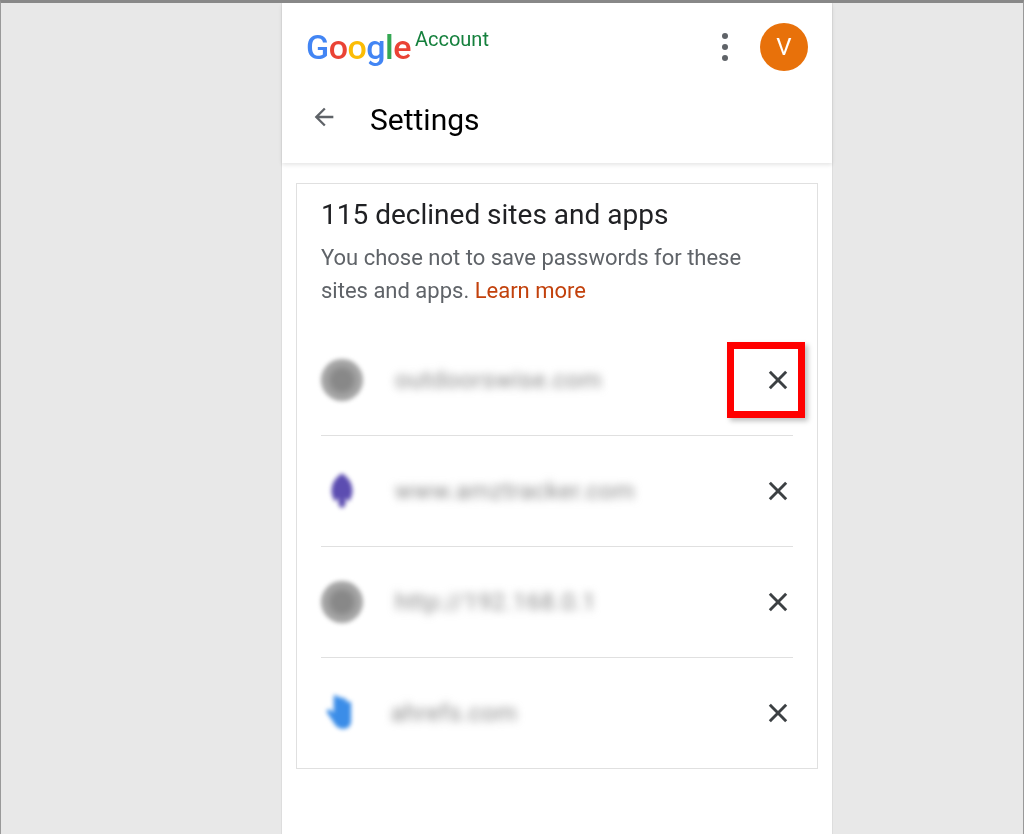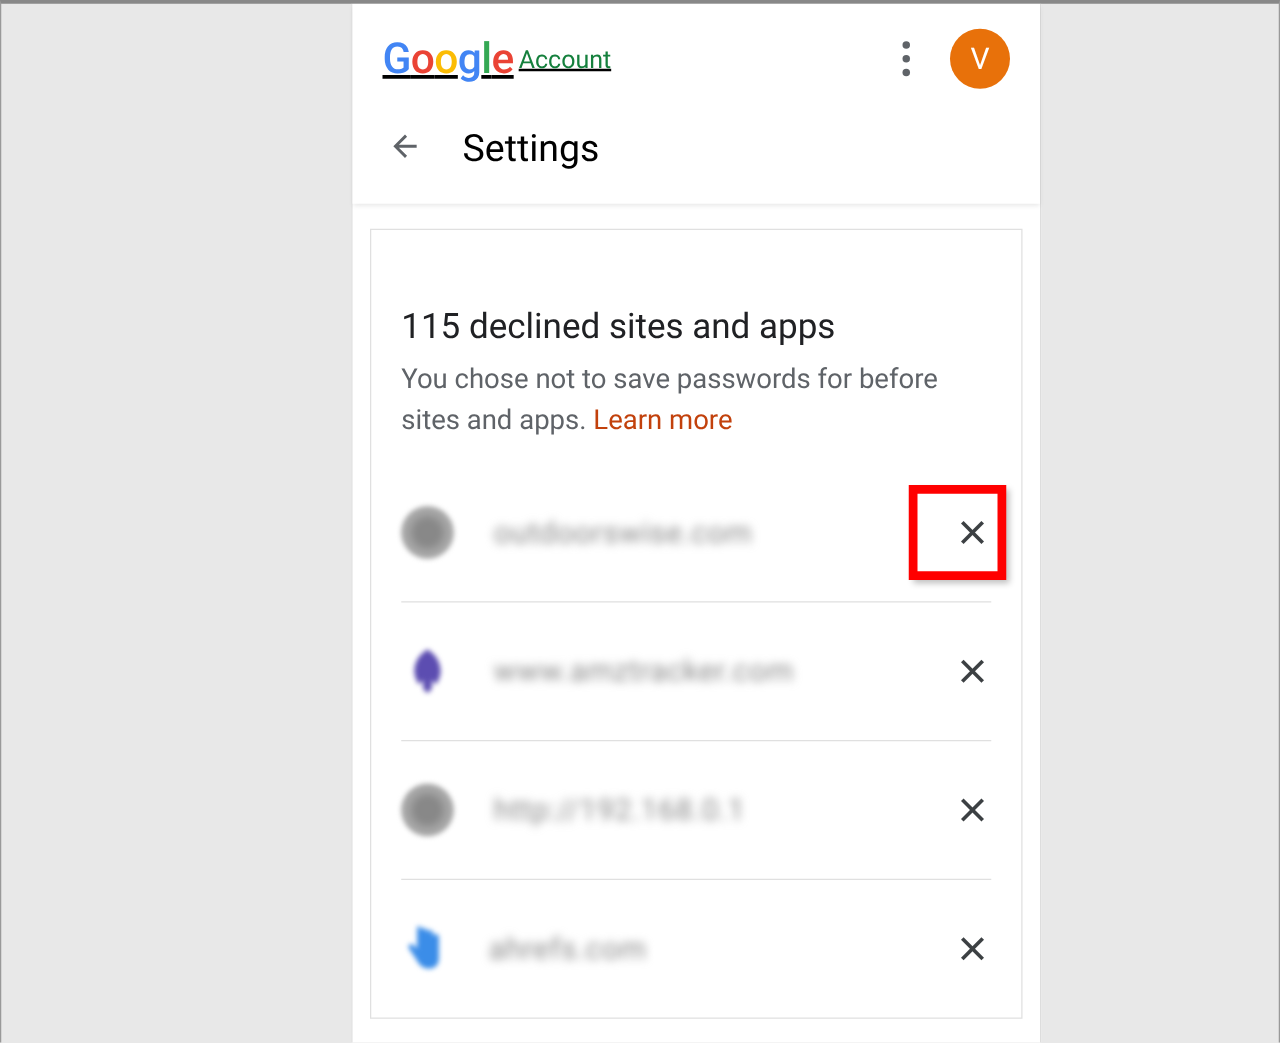--- a/index.html
+++ b/index.html
@@ -35,23 +35,22 @@
       z-index: 2;
     }
     .top-row {
       display: flex;
       align-items: center;
       justify-content: space-between;
       margin-bottom: 28px;
     }
     .logo-area {
       display: flex;
-      align-items: center;
+      align-items: flex-start;
       gap: 0;
-      text-decoration: underline;
     }
     .google-logo {
       font-size: 34px;
       font-weight: 500;
       letter-spacing: -0.5px;
     }
     .g1 { color: #4285F4; }
     .g2 { color: #EA4335; }
     .g3 { color: #FBBC05; }
     .g4 { color: #4285F4; }
@@ -134,21 +133,20 @@
       margin: 0 14px;
     }
     .section-header {
       padding: 14px 24px 18px 24px;
     }
     .section-title {
       font-size: 28px;
       color: #202124;
       font-weight: 400;
       margin-bottom: 10px;
-      margin-top: 46px;
     }
     .section-desc {
       font-size: 22px;
       color: #5f6368;
       line-height: 1.5;
     }
     .learn-more {
       color: #c2410c;
       text-decoration: none;
       cursor: pointer;
@@ -251,21 +249,21 @@
       </div>
       <div class="settings-title">Settings</div>
     </div>
   </div>
 
   <div class="content">
     <div class="section-card">
       <div class="section-header">
         <div class="section-title">115 declined sites and apps</div>
         <div class="section-desc">
-          <span>You chose not to save passwords for before sites and apps.</span>
+          <span>You chose not to save passwords for these sites and apps.</span>
           <a class="learn-more">Learn more</a>
         </div>
       </div>
       <div class="site-list" id="site-list">
           <div class="site-item">
             <div class="globe-icon site-icon"></div>
             <div class="site-name">outdoorswise.com</div>
             <div class="remove-btn">
               <svg viewBox="0 0 24 24">
                 <line x1="5" y1="5" x2="19" y2="19"></line>

